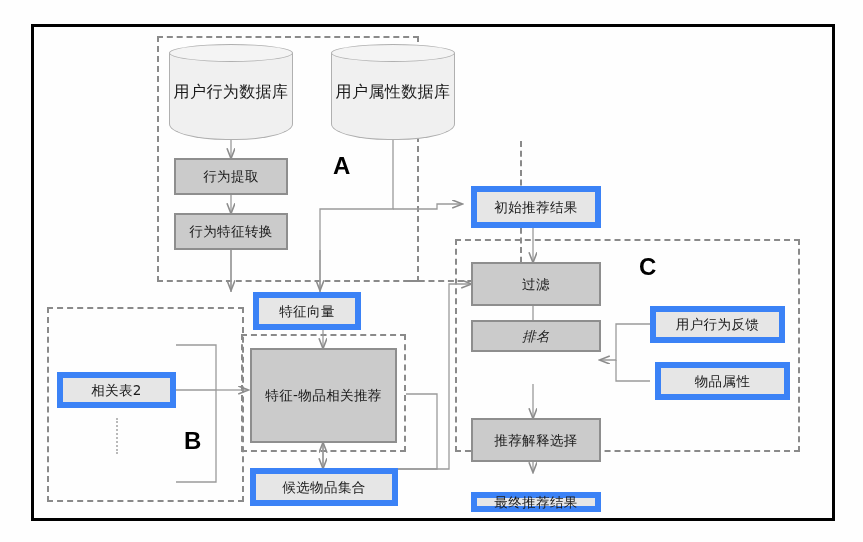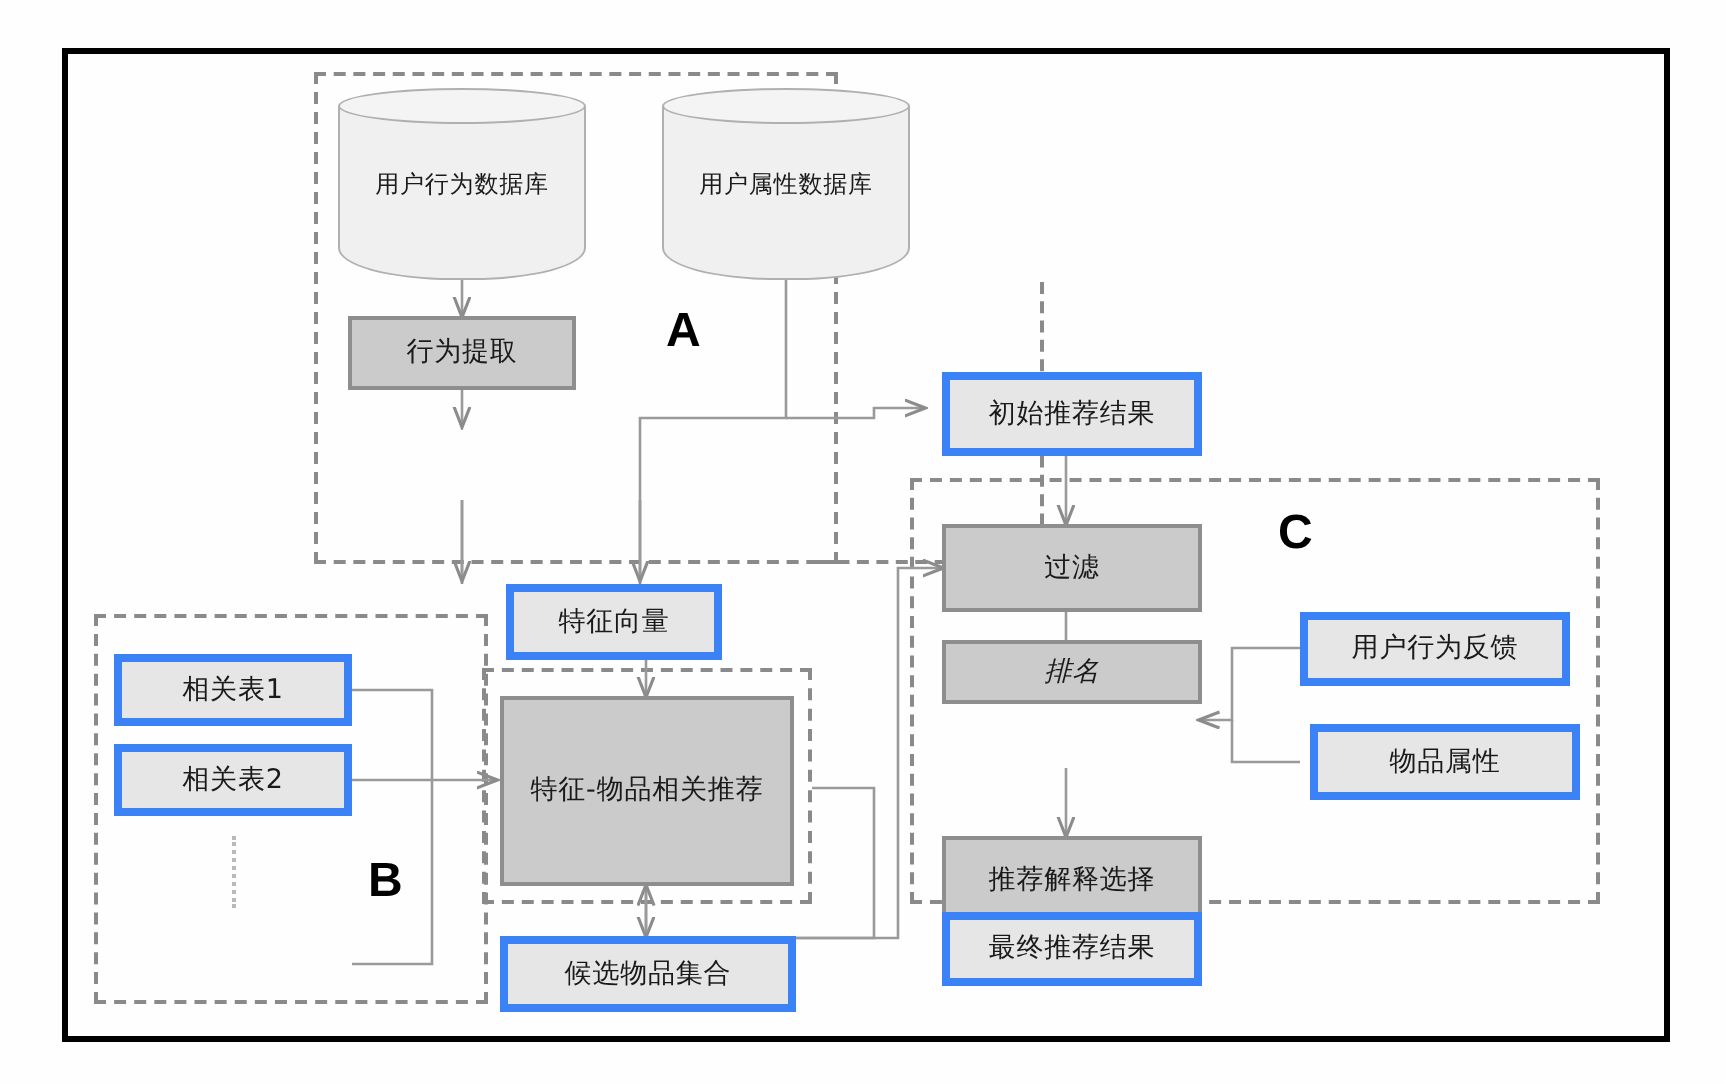--- a/index.html
+++ b/index.html
@@ -3,31 +3,31 @@
 <meta charset="utf-8">
 <style>
   html,body{margin:0;padding:0;background:#ffffff;}
   body{font-family:"DejaVu Sans","Liberation Sans",sans-serif;}
   #canvas{position:relative;width:863px;height:542px;background:#fefefe;overflow:hidden;}
   #frame{position:absolute;left:31px;top:24px;width:804px;height:497px;border:3px solid #000;box-sizing:border-box;background:#fefefe;}
   svg.wires{position:absolute;left:0;top:0;width:863px;height:542px;pointer-events:none;}
 
   .node{position:absolute;box-sizing:border-box;display:flex;align-items:center;justify-content:center;
         text-align:center;line-height:1.22;color:#1a1a1a;font-size:13.5px;letter-spacing:0.4px;}
-  .light{background:#e6e6e6;border:4px solid #3b82f6;}
+  .light{background:#e6e6e6;border:6px solid #3b82f6;}
   .dark{background:#cbcbcb;border:2px solid #8e8e8e;}
 
   .cyl{position:absolute;box-sizing:border-box;}
   .cyl .body{position:absolute;left:0;right:0;top:9px;bottom:0;background:#f0f0f0;
              border-left:1px solid #b0b0b0;border-right:1px solid #b0b0b0;border-bottom:1px solid #b0b0b0;
              border-radius:0 0 46% 46%/0 0 16px 16px;}
   .cyl .top{position:absolute;left:0;right:0;top:0;height:18px;background:#f4f4f4;
             border:1px solid #b0b0b0;border-radius:50%;box-sizing:border-box;}
   .cyl .lbl{position:absolute;left:0;right:0;top:0;bottom:0;display:flex;align-items:center;
-            justify-content:center;font-size:12px;color:#1a1a1a;letter-spacing:0.4px;}
+            justify-content:center;font-size:16px;color:#1a1a1a;letter-spacing:0.4px;}
 
   .dashbox{position:absolute;box-sizing:border-box;border:2px dashed #8a8a8a;}
   .grouplabel{position:absolute;font-weight:bold;font-size:24px;color:#000;font-family:"Liberation Sans",sans-serif;}
   .vdots{position:absolute;border-left:2px dotted #b9b9b9;}
 </style>
 </head>
 <body>
 
 <div id="canvas">
   <div id="frame"></div>
@@ -84,27 +84,27 @@
       <path d="M533,462 L533,472" marker-end="url(#ah)"></path>
       <path d="M650,324 L616,324 L616,360 L600,360" marker-end="url(#ah)"></path>
       <path d="M650,381 L616,381 L616,360"></path>
       <path d="M398,469 L449,469 L449,284 L471,284" marker-end="url(#ah)"></path>
     </g>
   </svg>
 
   <div class="node dark" style="left:174px;top:158px;width:114px;height:37px;align-items:center;">
     <span>行为提取</span>
   </div>
+  <div class="node dark" style="left:174px;top:213px;width:114px;height:37px;">
+    <span>行为特征转换</span>
+  </div>
   <div class="node light" style="left:253px;top:292px;width:108px;height:38px;">
     <span>特征向量</span>
   </div>
 
-  <div class="node light" style="left:57px;top:327px;width:119px;height:36px;">
-    <span>相关表1</span>
-  </div>
   <div class="node light" style="left:57px;top:372px;width:119px;height:36px;">
     <span>相关表2</span>
   </div>
   <div class="vdots" style="left:116px;top:418px;height:36px;"></div>
 
   <div class="node dark" style="left:250px;top:348px;width:147px;height:95px;">
     <span>特征-物品</span>
     <span>相关推荐</span>
   </div>
 
@@ -117,21 +117,21 @@
   </div>
   <div class="node dark" style="left:471px;top:262px;width:130px;height:44px;">
     <span>过滤</span>
   </div>
   <div class="node dark" style="left:471px;top:320px;width:130px;height:32px;font-style:italic;">
     <span>排名</span>
   </div>
   <div class="node dark" style="left:471px;top:418px;width:130px;height:44px;">
     <span>推荐解释选择</span>
   </div>
-  <div class="node light" style="left:471px;top:456px;width:130px;height:37px;">
+  <div class="node light" style="left:471px;top:492px;width:130px;height:20px;">
     <span>最终推荐结果</span>
   </div>
 
   <div class="node light" style="left:650px;top:306px;width:135px;height:37px;">
     <span>用户行为反馈</span>
   </div>
   <div class="node light" style="left:655px;top:362px;width:135px;height:38px;">
     <span>物品属性</span>
   </div>
 </div>

